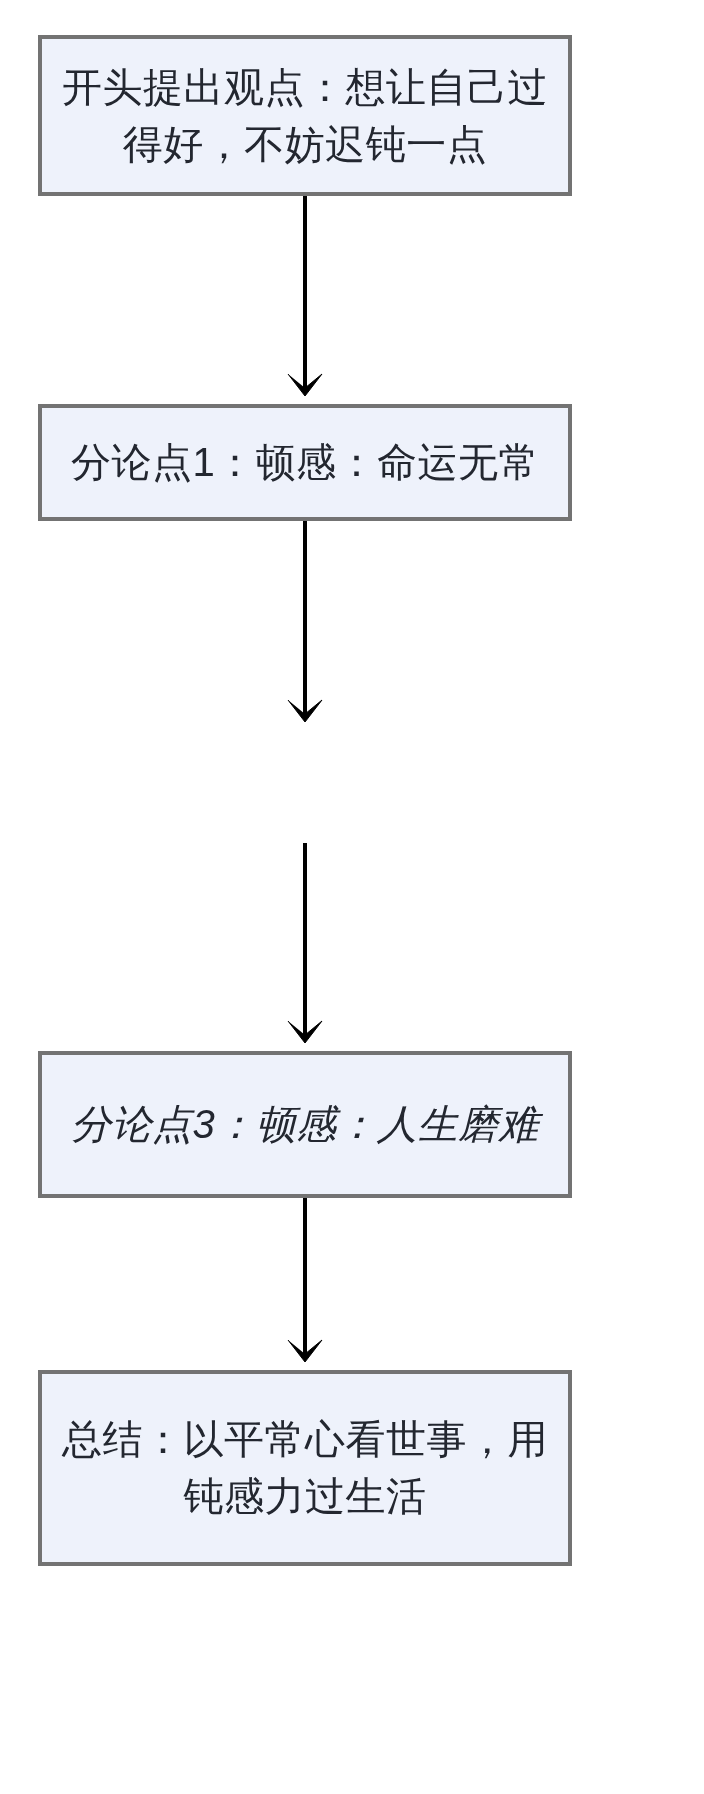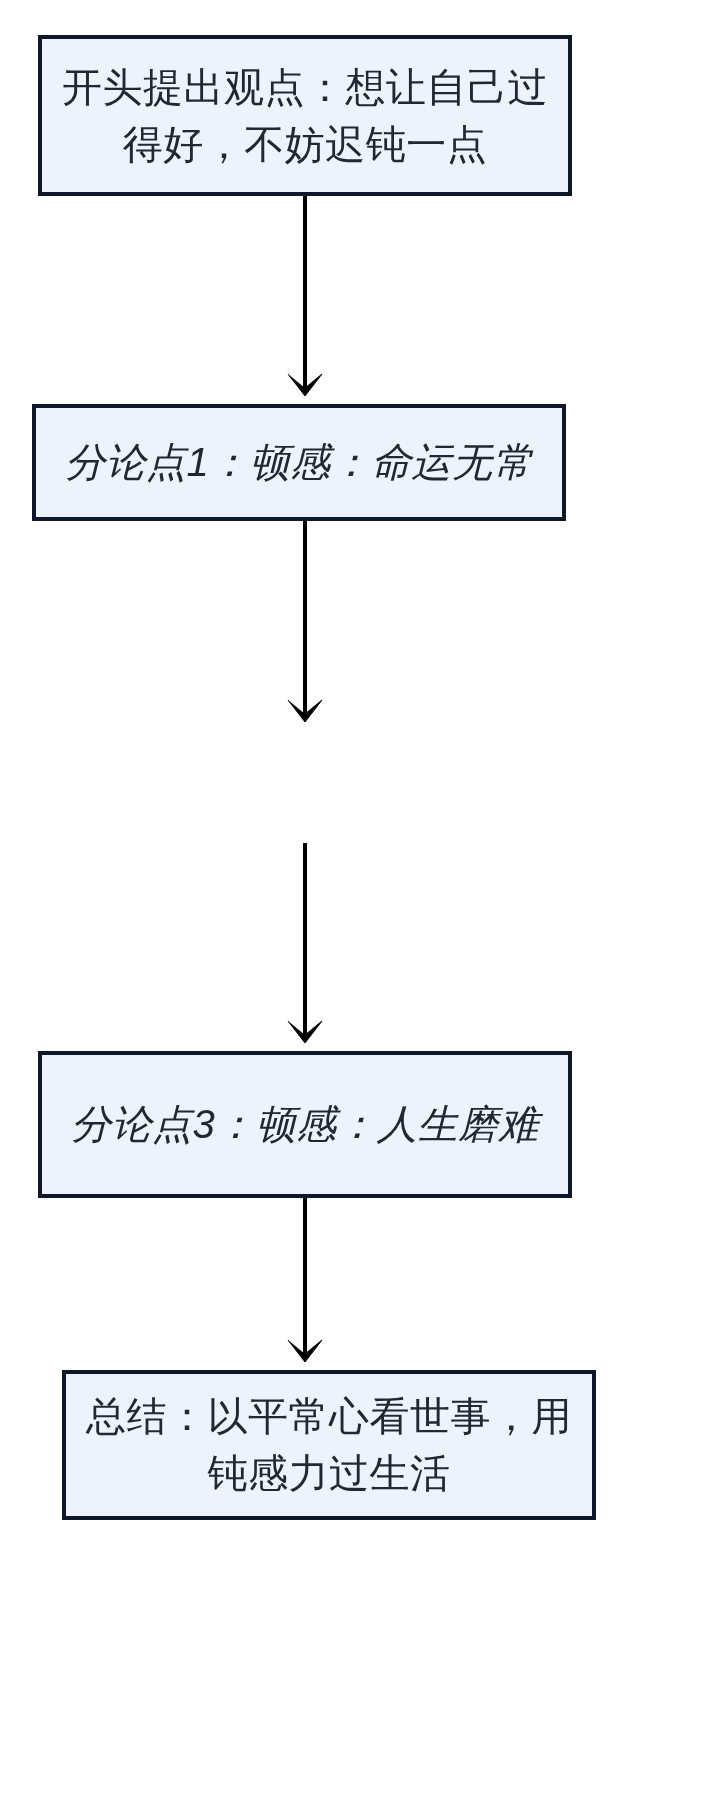--- a/index.html
+++ b/index.html
@@ -16,64 +16,62 @@
   #flowchart {
     position: relative;
     width: 704px;
     height: 1794px;
     background: #ffffff;
   }
   .node {
     position: absolute;
     box-sizing: border-box;
     background: #eef2fb;
-    border: 4px solid #0f172a;
+    border: 4px solid #737373;
     display: flex;
     align-items: center;
     justify-content: center;
     text-align: center;
     color: #232730;
     font-size: 40px;
     line-height: 1.42;
     letter-spacing: 0.5px;
     white-space: pre-line;
     padding: 6px 14px;
   }
   .node-1 {
     left: 38px;
     top: 35px;
     width: 534px;
     height: 161px;
   }
   .node-2 {
-    left: 32px;
+    left: 38px;
     top: 404px;
     width: 534px;
     height: 117px;
-    font-style: italic;
   }
   .node-3 {
     left: 38px;
     top: 730px;
     width: 534px;
     height: 113px;
   }
   .node-4 {
     left: 38px;
     top: 1051px;
     width: 534px;
     height: 147px;
     font-style: italic;
   }
   .node-5 {
     left: 38px;
     top: 1370px;
     width: 534px;
-    height: 150px;
-    margin-left: 24px;
+    height: 196px;
   }
   .edge {
     position: absolute;
     left: 0;
     top: 0;
     width: 704px;
     height: 1794px;
     pointer-events: none;
   }
   .edge-line {

